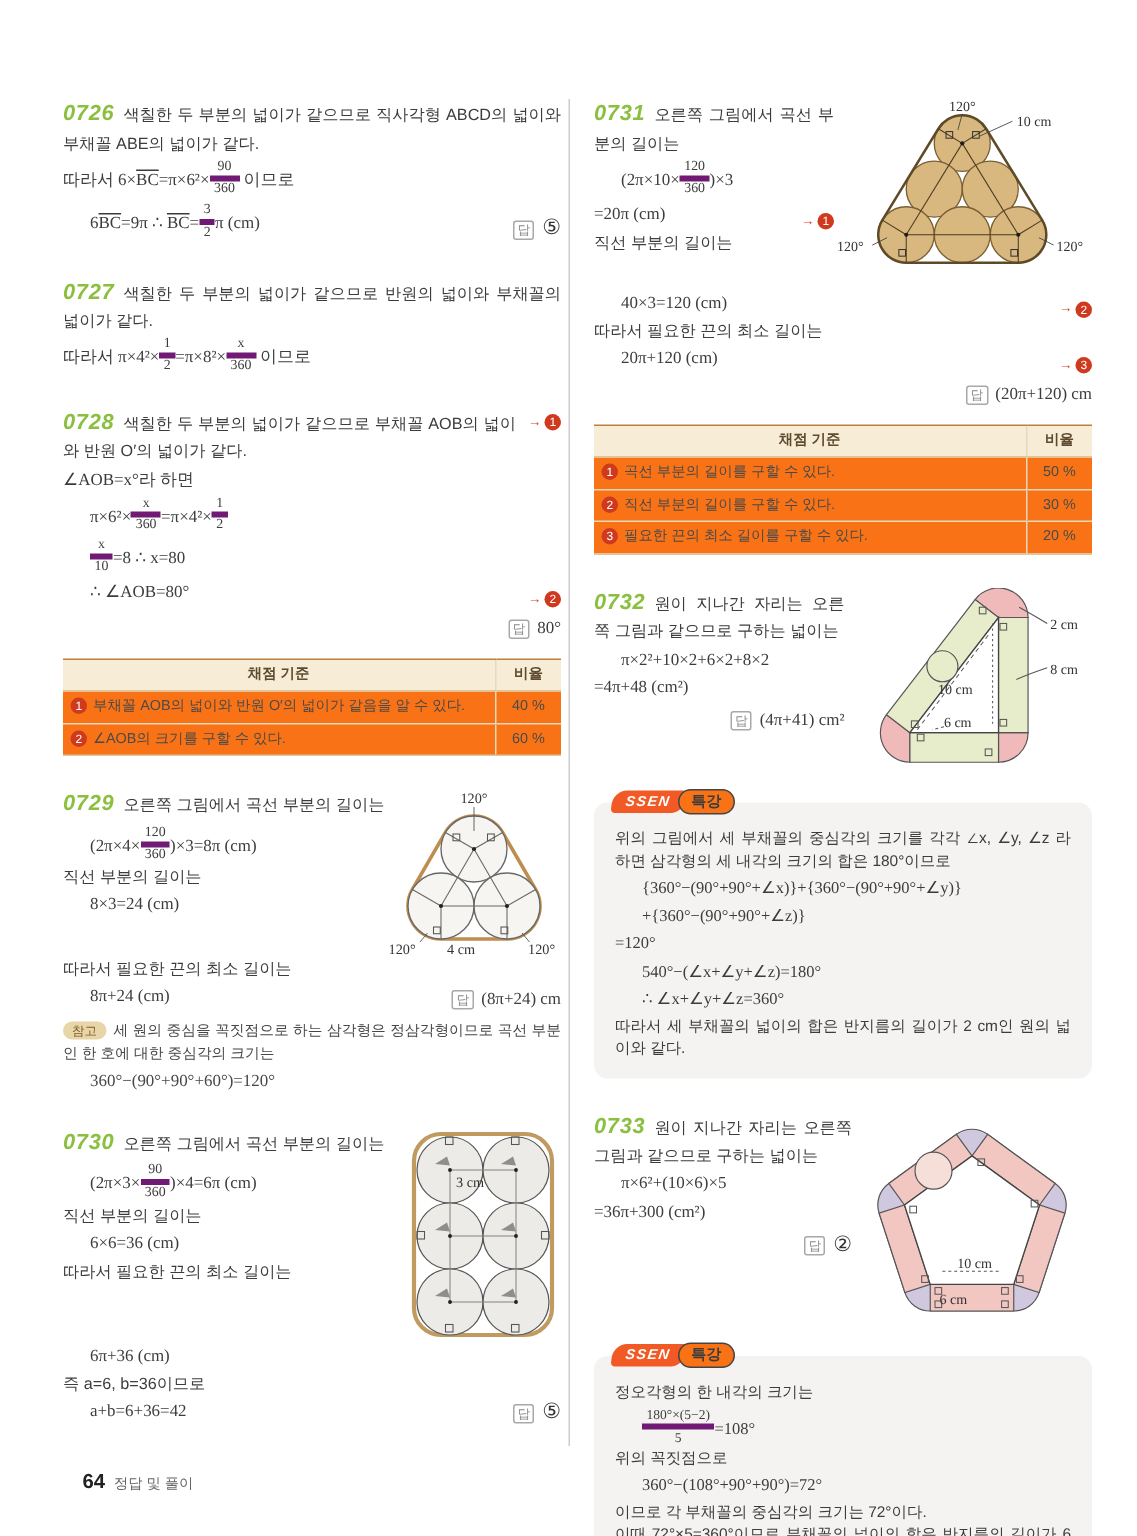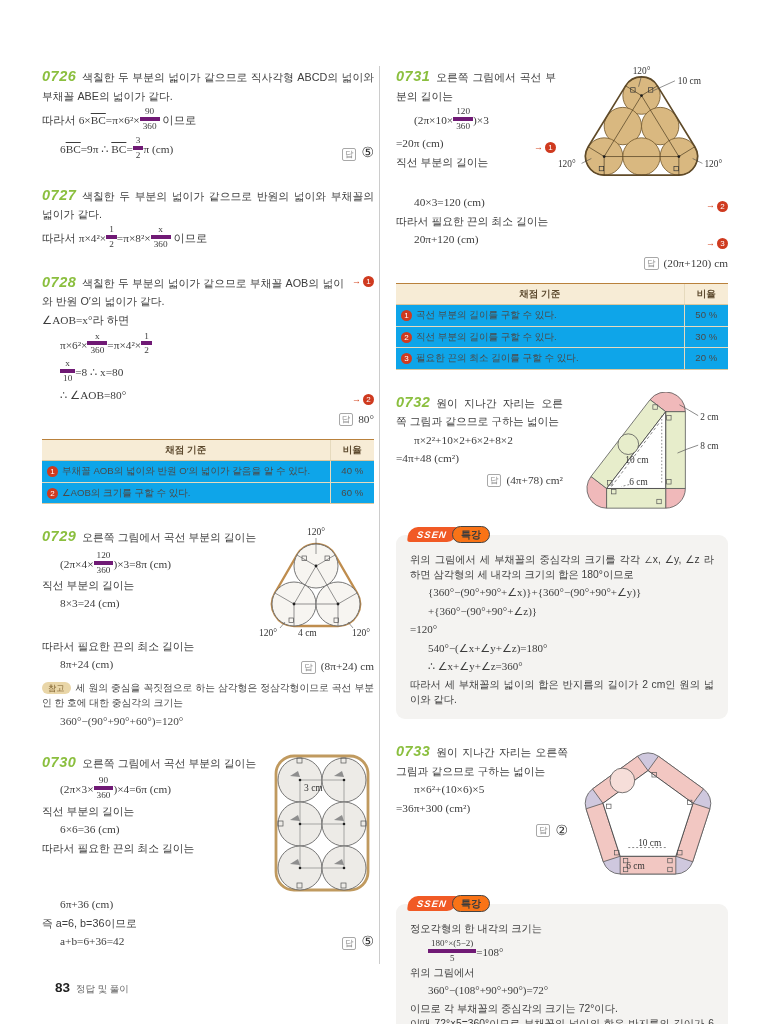--- a/index.html
+++ b/index.html
@@ -29,21 +29,21 @@
     font-size:8.5px; line-height:11px; padding:0 2px; margin-right:5px; }
   .cnum { font-size:14px; color:#333; font-family:"Liberation Serif", serif; }
   .mk { display:inline-flex; align-items:center; margin-left:auto; padding-left:8px; white-space:nowrap; }
   .mk .arr { color:#d4451f; font-size:9px; margin-right:2px; }
   .rb { display:inline-block; width:11px; height:11px; border-radius:50%; background:#cf3a1f; color:#fff;
     font-size:8px; line-height:11px; text-align:center; font-family:"Liberation Sans",sans-serif; }
   .mk-fl { float:right; margin-top:3px; }
   table.grade { width:100%; border-collapse:collapse; margin-top:9px; font-size:9.6px; color:#4a4a4a; }
   table.grade thead th { background:#f7ecd6; border-top:1.5px solid #b9813c; border-bottom:1px solid #dcc79d;
     font-weight:bold; color:#5d4a2f; padding:3px 4px; }
-  table.grade td { background:#0ea5e9; border-bottom:1px solid #e6dabd; padding:3px 5px; }
+  table.grade td { background:#f97316; border-bottom:1px solid #e6dabd; padding:3px 5px; }
   table.grade .pct { width:44px; text-align:center; border-left:1px solid #e6dabd; }
   table.grade tr:last-child td { border-bottom:1.5px solid #dcc79d; }
   .rb-t { margin-right:4px; }
   .frow { display:flex; align-items:flex-start; }
   .frow .txt { flex:1; min-width:0; }
   .fig { flex:0 0 auto; }
   .note { margin-top:6px; font-size:9.8px; color:#474747; text-align:justify; }
   .note-badge { display:inline-block; background:#e9d6a8; color:#7a5c28; border-radius:8px;
     font-size:8.3px; line-height:12px; padding:0 6px; margin-right:5px; }
   .ssen-box { position:relative; background:#f4f3f1; border-radius:9px; padding:17px 14px 11px 14px; margin-top:17px; }
@@ -341,21 +341,21 @@
     </div>
 
     <div class="problem">
       <div class="frow">
         <div class="txt">
           <p class="intro"><span class="pnum">0732</span><span>원이 지나간 자리는 오른쪽 그림과 같으므로 구하는 넓이는</span></p>
           <div class="math ind">π×2²+10×2+6×2+8×2</div>
           <div class="math">=4π+48 (cm²)</div>
           <div class="ansline">
               <span class="ans-badge">답</span>
-              <span class="math">(4π+78) cm²</span>
+              <span class="math">(4π+41) cm²</span>
             </div>
         </div>
         <svg class="fig" width="165" height="126" viewBox="0 0 165 128">
           <g fill="#f0b9ba" stroke="#555" stroke-width="0.8">
             <path d="M103 20 L87.15 7.80 A20 20 0 0 1 123 20 Z"></path>
             <path d="M103 98 L123 98 A20 20 0 0 1 103 118 Z"></path>
             <path d="M43 98 L43 118 A20 20 0 0 1 27.15 85.80 Z"></path>
           </g>
           <g fill="#e7edcb" stroke="#555" stroke-width="0.8">
             <path d="M103 20 L123 20 L123 98 L103 98 Z"></path>
@@ -436,25 +436,25 @@
           <text x="58" y="130">6 cm</text>
         </svg>
       </div>
       <div class="ssen-box">
         <div class="ssen-tag">
           <span class="ssen-o">SSEN</span>
           <span class="lect">특강</span>
         </div>
         <div class="sline">정오각형의 한 내각의 크기는</div>
         <div class="math ind"><span class="frac"><span class="num">180°×(5−2)</span><span class="den">5</span></span>=108°</div>
-        <div class="sline">위의 그림에서</div>
+        <div class="sline">위의 꼭짓점으로</div>
         <div class="math ind">360°−(108°+90°+90°)=72°</div>
         <div class="sline">이므로 각 부채꼴의 중심각의 크기는 72°이다.</div>
         <div class="sline">이때 72°×5=360°이므로 부채꼴의 넓이의 합은 반지름의 길이가 6 cm인 원의 넓이와 같다.</div>
       </div>
     </div>
   </div>
 
   <div class="footer">
-    <span class="fno">83</span>
+    <span class="fno">64</span>
     <span class="ftt">정답 및 풀이</span>
   </div>
 </div>
 
 </body></html>

